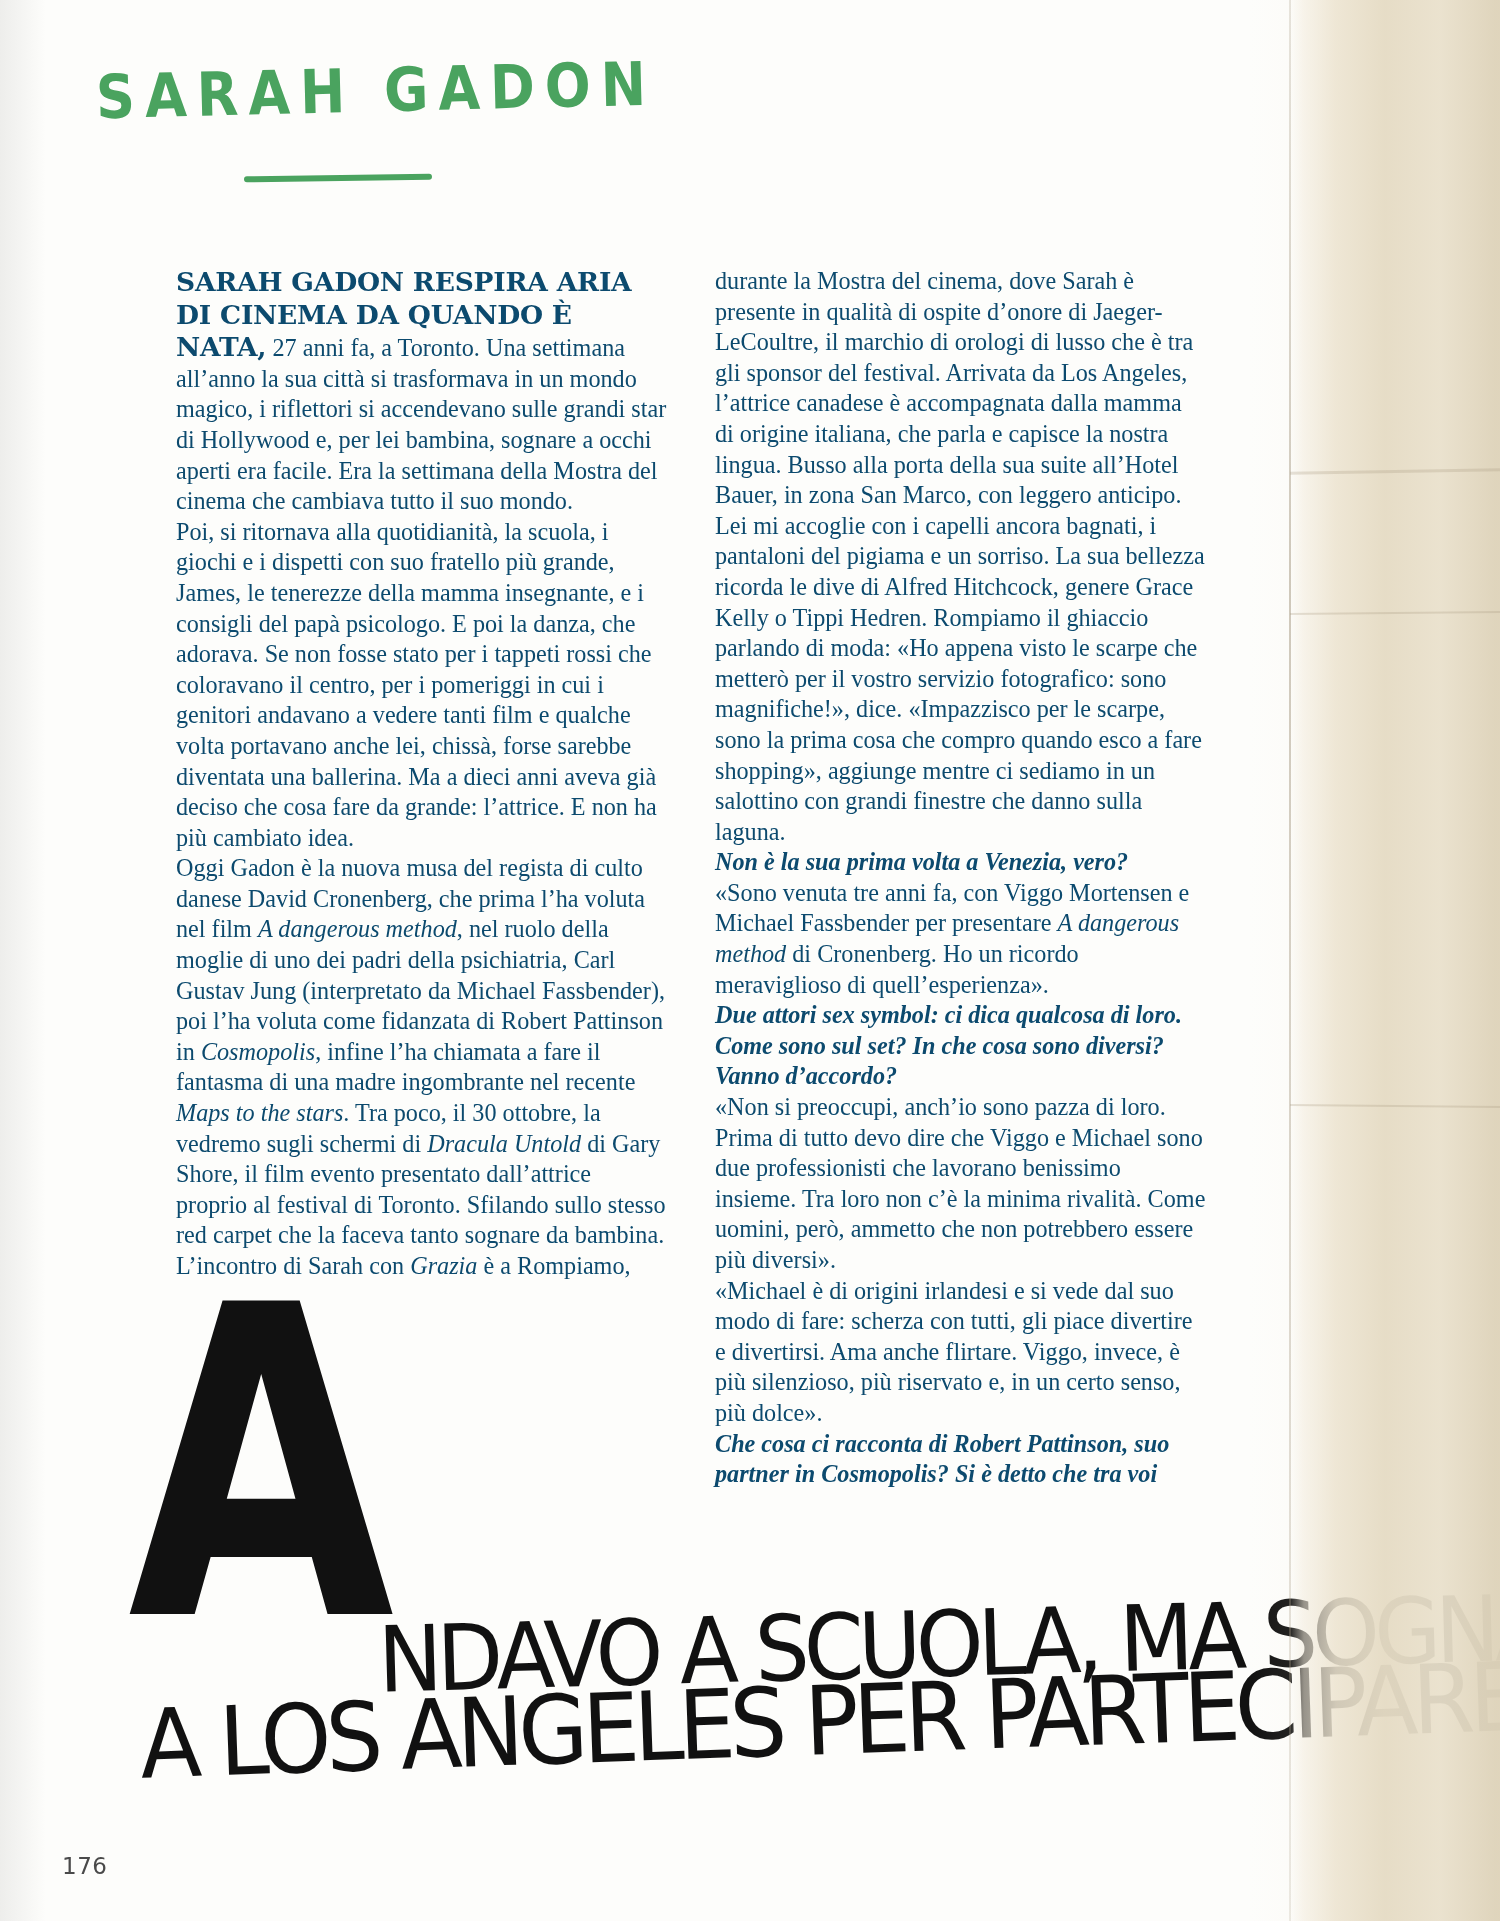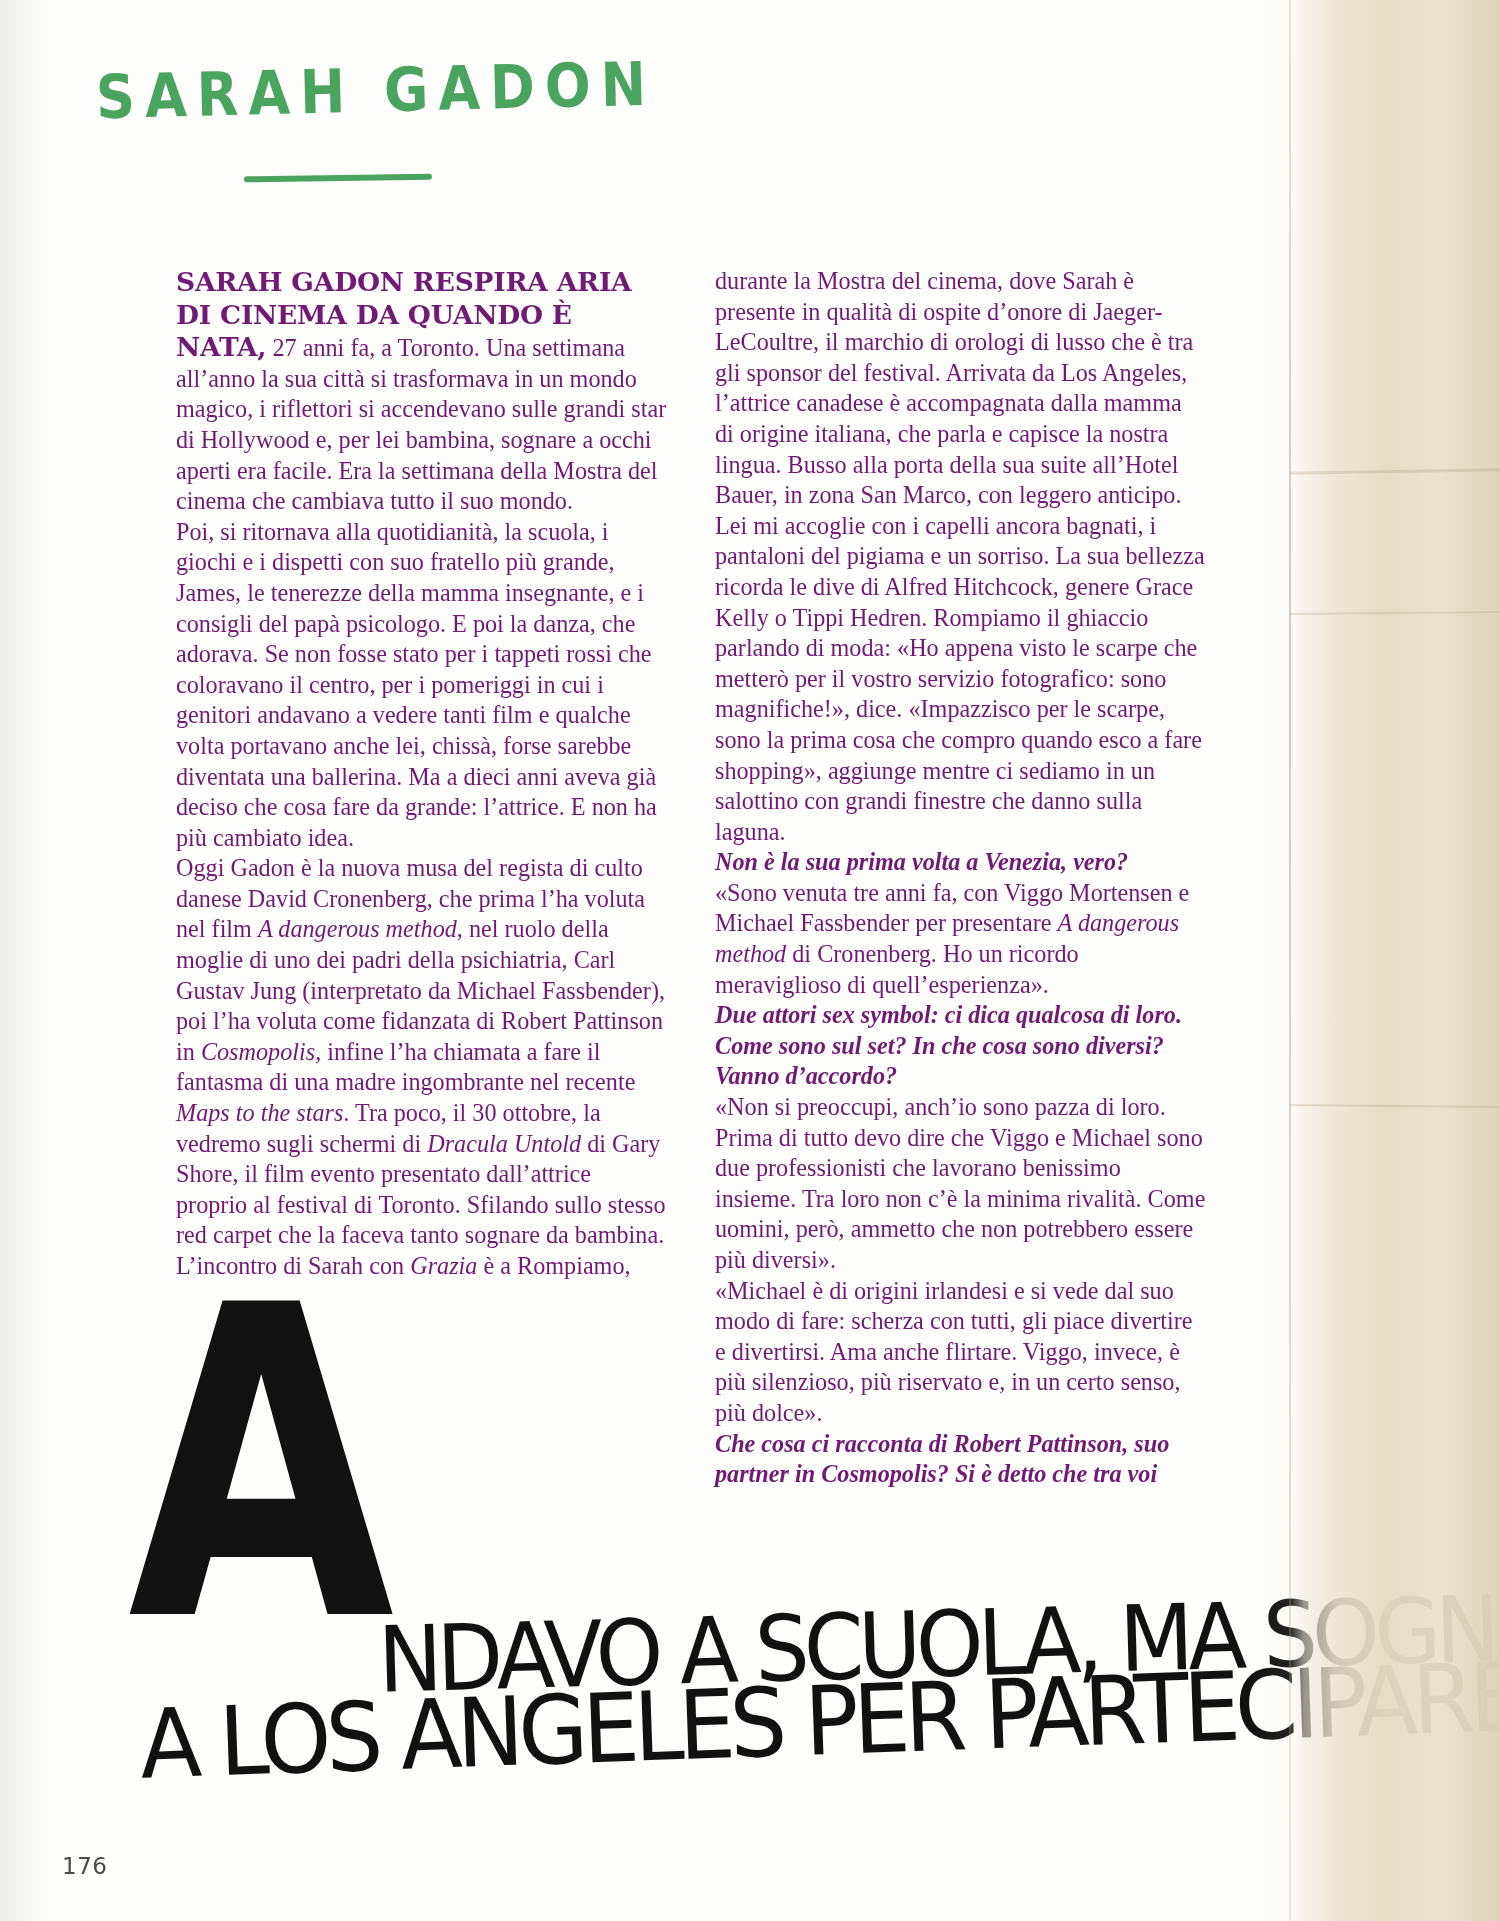--- a/index.html
+++ b/index.html
@@ -102,21 +102,21 @@
     left: 176px;
     top: 266px;
     width: 1030px;
     display: flex;
     gap: 48px;
   }
   .col {
     width: 491px;
     font-size: 24.2px;
     line-height: 30.6px;
-    color: #701a75;
+    color: #0c4a6e;
     text-align: left;
     font-family: "Liberation Serif", serif;
   }
   .col p { margin: 0; }
   .lede {
     font-family: "DejaVu Serif", serif;
     font-weight: 700;
     font-size: 26.5px;
     line-height: 32px;
     letter-spacing: -0.2px;

